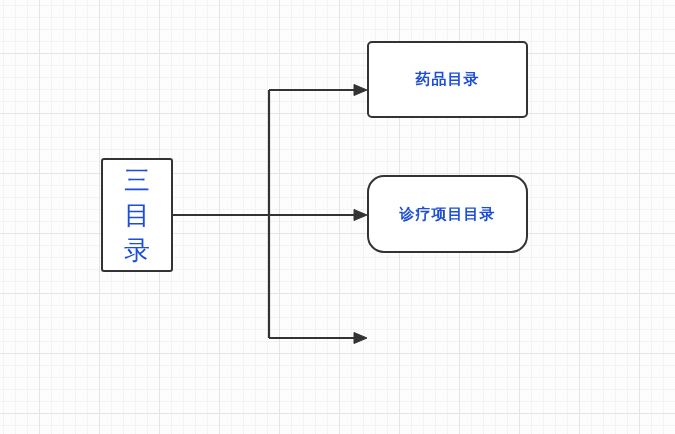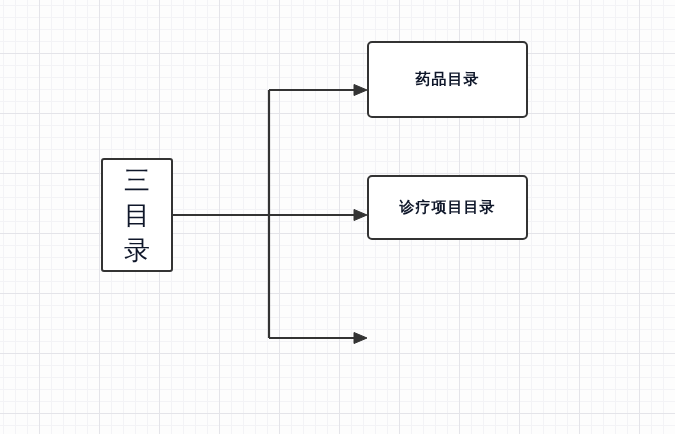--- a/index.html
+++ b/index.html
@@ -40,21 +40,21 @@
   .connectors polygon {
     fill: #333333;
     stroke: #333333;
     stroke-width: 1;
   }
   .node {
     position: absolute;
     box-sizing: border-box;
     background: #ffffff;
     border: 2.2px solid #333333;
-    color: #0f172a;
+    color: #1d4ed8;
     display: flex;
     align-items: center;
     justify-content: center;
     text-align: center;
   }
   .node-root {
     left: 101px;
     top: 158px;
     width: 72px;
     height: 114px;
@@ -65,21 +65,21 @@
     font-weight: 400;
   }
   .node-leaf {
     width: 161px;
     border-radius: 5px;
     font-size: 15px;
     font-weight: 600;
     letter-spacing: 1px;
   }
   .node-drug     { left: 367px; top: 41px;  height: 77px; }
-  .node-treat    { left: 367px; top: 175px; height: 65px; }
+  .node-treat    { left: 367px; top: 175px; height: 78px; border-radius: 17px; }
   .node-facility { left: 367px; top: 299px; height: 79px; }
 </style>
 </head>
 <body>
 
 <div class="canvas">
 
   <svg class="connectors" width="675" height="434" viewBox="0 0 675 434" xmlns="http://www.w3.org/2000/svg">
 
     <path d="M173,215 H354"></path>

